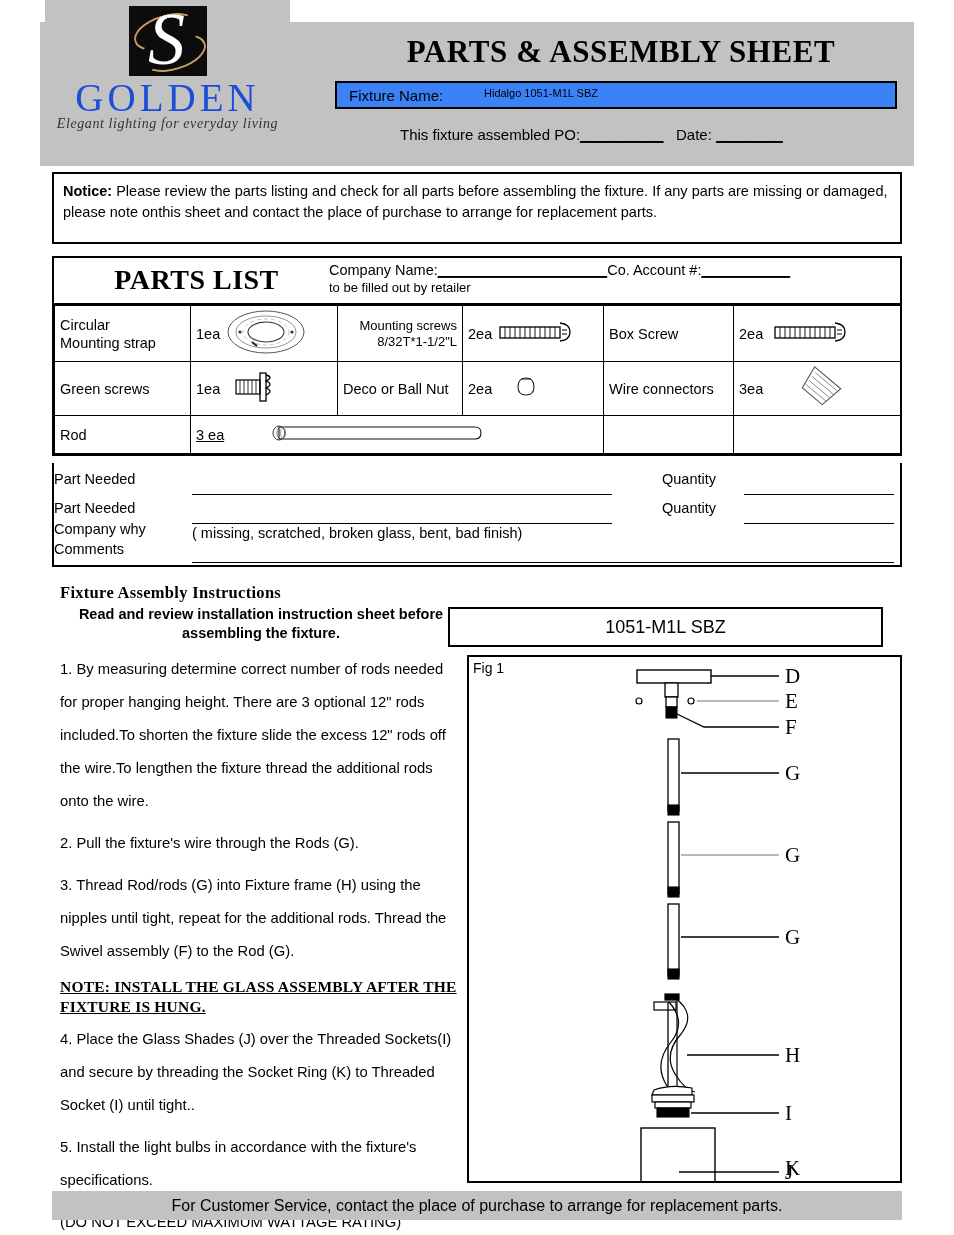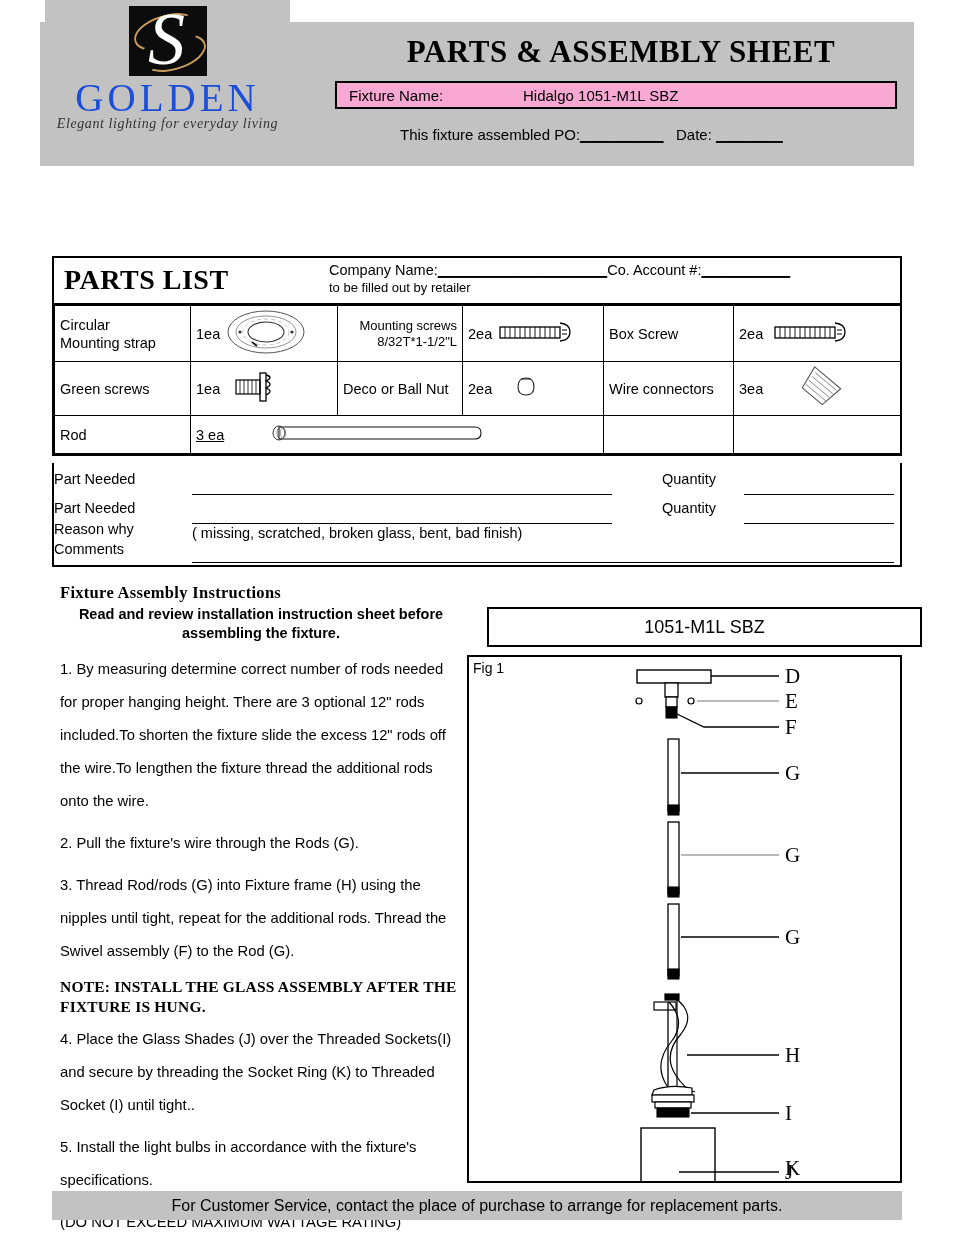--- a/index.html
+++ b/index.html
@@ -99,33 +99,32 @@
     font-family: "Liberation Serif", serif;
     font-size: 31px;
     font-weight: bold;
     letter-spacing: 0.6px;
   }
   .fixture-box {
     position: absolute;
     left: 335px; top: 81px;
     width: 562px; height: 28px;
     border: 2px solid #000;
-    background: #f9a8d4;
+    background: #3b82f6;
     box-sizing: border-box;
   }
   .fixture-label {
     position: absolute;
     left: 12px; top: 4px;
     font-size: 15px;
   }
   .fixture-value {
     position: absolute;
     left: 147px; top: 4px;
-    font-size: 15px;
-    margin-left: 39px;
+    font-size: 11px;
   }
   .po-line {
     position: absolute;
     left: 400px; top: 126px;
     width: 500px;
     font-size: 15px;
     white-space: nowrap;
   }
   .po-line .u {
     text-decoration: underline;
@@ -159,20 +158,21 @@
     height: 45px;
   }
   .pl-title {
     width: 275px;
     font-family: "Liberation Serif", serif;
     font-size: 28px;
     font-weight: bold;
     padding: 6px 0 0 10px;
     box-sizing: border-box;
     letter-spacing: 0.5px;
+    text-align: center;
   }
   .pl-company {
     flex: 1;
     padding: 3px 0 0 0;
     font-size: 14.5px;
     line-height: 18px;
   }
   .pl-company .u { text-decoration: underline; }
   .pl-sub { font-size: 13px; }
 
@@ -237,26 +237,27 @@
     font-size: 14.8px;
     line-height: 33px;
   }
   .note-caps {
     font-family: "Liberation Serif", serif;
     font-size: 15.5px;
     font-weight: bold;
     line-height: 20px;
     letter-spacing: 0.2px;
     margin: 2px 0 6px 0;
+    text-decoration: underline;
   }
 
   
   .model-box {
     position: absolute;
-    left: 487px; top: 607px;
+    left: 448px; top: 607px;
     width: 435px; height: 40px;
     border: 2px solid #000;
     box-sizing: border-box;
     text-align: center;
     font-size: 18px;
     line-height: 36px;
   }
   .fig-box {
     position: absolute;
     left: 467px; top: 655px;
@@ -305,20 +306,24 @@
     <span class="fixture-label">Fixture Name:</span>
     <span class="fixture-value">Hidalgo  1051-M1L SBZ</span>
   </div>
 
   <div class="po-line">
     <span>This fixture assembled PO:</span><span class="u">__________</span>
     &nbsp; <span>Date:</span>
     <span class="u">________</span>
   </div>
 
+  <div class="notice-box">
+    <b>Notice:</b>
+    <span>Please review the parts listing and check for all parts before assembling the fixture.  If any parts are missing or damaged, please note onthis sheet and contact the place of purchase to arrange for replacement parts.</span>
+  </div>
 
   <div class="parts-wrap">
     <div class="pl-head">
       <div class="pl-title">PARTS LIST</div>
       <div class="pl-company">
         <div>
           <span>Company Name:</span><span class="u">_____________________</span><span>Co. Account #:</span><span class="u">___________</span>
         </div>
         <div class="pl-sub">to be filled out by retailer</div>
       </div>
@@ -493,21 +498,21 @@
     <span class="nd-lbl" style="top:8px;">Part Needed</span>
     <span class="nd-lbl" style="left:608px;top:8px;">Quantity</span>
     <div class="rule" style="left:138px; top:31px; width:420px;"></div>
     <div class="rule" style="left:690px; top:31px; width:150px;"></div>
 
     <span class="nd-lbl" style="top:37px;">Part Needed</span>
     <span class="nd-lbl" style="left:608px;top:37px;">Quantity</span>
     <div class="rule" style="left:138px; top:60px; width:420px;"></div>
     <div class="rule" style="left:690px; top:60px; width:150px;"></div>
 
-    <span class="nd-lbl" style="top:58px;">Reason why</span>
+    <span class="nd-lbl" style="top:58px;">Company why</span>
     <span class="nd-lbl" style="top:78px;">Comments</span>
     <span class="nd-lbl" style="left:138px;top:62px;">( missing,  scratched,  broken glass, bent,  bad finish)</span>
     <div class="rule" style="left:138px; top:99px; width:702px;"></div>
   </div>
 
   <div class="instr">
     <div class="instr-h">Fixture Assembly Instructions</div>
     <div class="instr-bold">Read and review installation instruction sheet before assembling the fixture.</div>
     <p>1. By measuring determine correct number of rods needed for proper hanging height. There are 3 optional 12" rods included.To shorten the fixture slide the excess 12" rods off the wire.To lengthen the fixture thread the additional rods onto the wire.</p>
     <p>2. Pull the fixture's wire through the Rods (G).</p>

